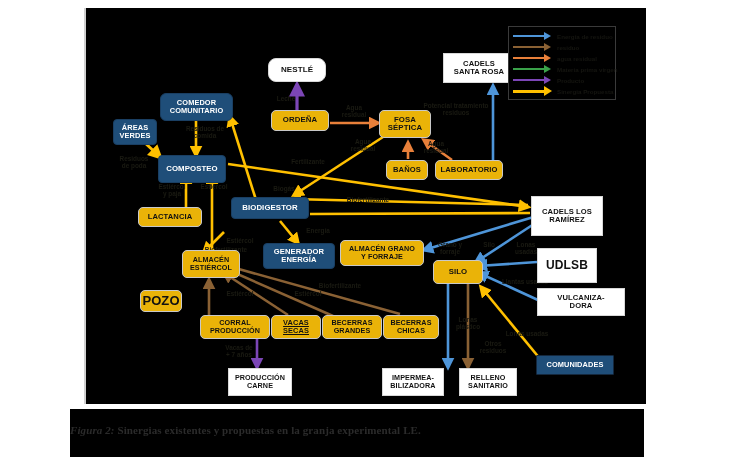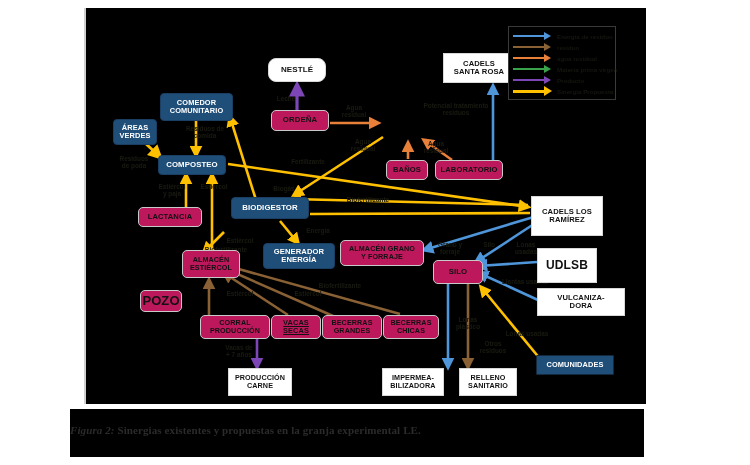--- a/index.html
+++ b/index.html
@@ -20,21 +20,21 @@
   
   #arrows{position:absolute;left:0;top:0;width:750px;height:465px;pointer-events:none;}
 
   
   .node{position:absolute;box-sizing:border-box;display:flex;align-items:center;
         justify-content:center;text-align:center;font-weight:bold;line-height:1.08;
         letter-spacing:.1px;}
   .node span{display:block;pointer-events:none;}
   .node.blue{background:#1f4e79;color:#ffffff;border:1px solid #1a3f63;border-radius:4px;}
   .node.blue.sq{border-radius:1px;border:1px solid #14283e;}
-  .node.white{background:#be185d;color:#111111;border:1px solid #c8c8c8;border-radius:5px;}
+  .node.white{background:#eab308;color:#111111;border:1px solid #c8c8c8;border-radius:5px;}
   .node.white.sharp{background:#ffffff;border-radius:0;border:1px solid #d8d8d8;}
 
   
   .elabel{position:absolute;color:#1a1a12;font-size:6.4px;font-weight:bold;
           line-height:1.12;text-align:center;white-space:pre;}
 
   
   #legend{position:absolute;left:508px;top:26px;width:106px;height:72px;
           border:1px solid #3a3a3a;background:#000;}
   .leg-row{position:absolute;left:4px;height:12px;display:flex;align-items:center;}
@@ -161,40 +161,43 @@
   <div class="elabel" style="left:475px;top:340px;width:36px;">Otros<br>residuos</div>
   <div class="elabel" style="left:498px;top:330px;width:58px;">Lonas usadas</div>
   <div class="elabel" style="left:218px;top:344px;width:42px;">Vacas de<br>+ 7 años</div>
   <div class="elabel" style="left:200px;top:246px;width:52px;">Biofertilizante</div>
   <div class="elabel" style="left:340px;top:196px;width:56px;">Biofertilizante</div>
 
   <div class="node blue" style="left:113px;top:119px;width:44px;height:26px;font-size:7.4px;">
       <span>ÁREAS<br>VERDES</span>
     </div>
 
-  <div class="node blue" style="left:160px;top:93px;width:73px;height:28px;font-size:7.4px;">
+  <div class="node blue" style="left:160px;top:93px;width:73px;height:28px;font-size:7.4px;border-radius:6px;">
       <span>COMEDOR<br>COMUNITARIO</span>
     </div>
 
-  <div class="node blue" style="left:158px;top:155px;width:68px;height:20px;font-size:7.8px;">
+  <div class="node blue" style="left:158px;top:155px;width:68px;height:28px;font-size:7.8px;">
       <span>COMPOSTEO</span>
     </div>
 
   <div class="node white" style="left:138px;top:207px;width:64px;height:20px;font-size:7.6px;">
       <span>LACTANCIA</span>
     </div>
 
   <div class="node white sharp" style="left:268px;top:58px;width:58px;height:24px;font-size:8px;border-radius:8px;">
       <span>NESTLÉ</span>
     </div>
 
   <div class="node white" style="left:271px;top:110px;width:58px;height:21px;font-size:7.8px;">
       <span>ORDEÑA</span>
     </div>
 
+  <div class="node white" style="left:379px;top:110px;width:52px;height:28px;font-size:7.8px;">
+      <span>FOSA<br>SÉPTICA</span>
+    </div>
 
   <div class="node white" style="left:386px;top:160px;width:42px;height:20px;font-size:7.6px;">
       <span>BAÑOS</span>
     </div>
 
   <div class="node white" style="left:435px;top:160px;width:68px;height:20px;font-size:7.6px;">
       <span>LABORATORIO</span>
     </div>
 
   <div class="node white sharp" style="left:443px;top:53px;width:72px;height:30px;font-size:7.6px;">

